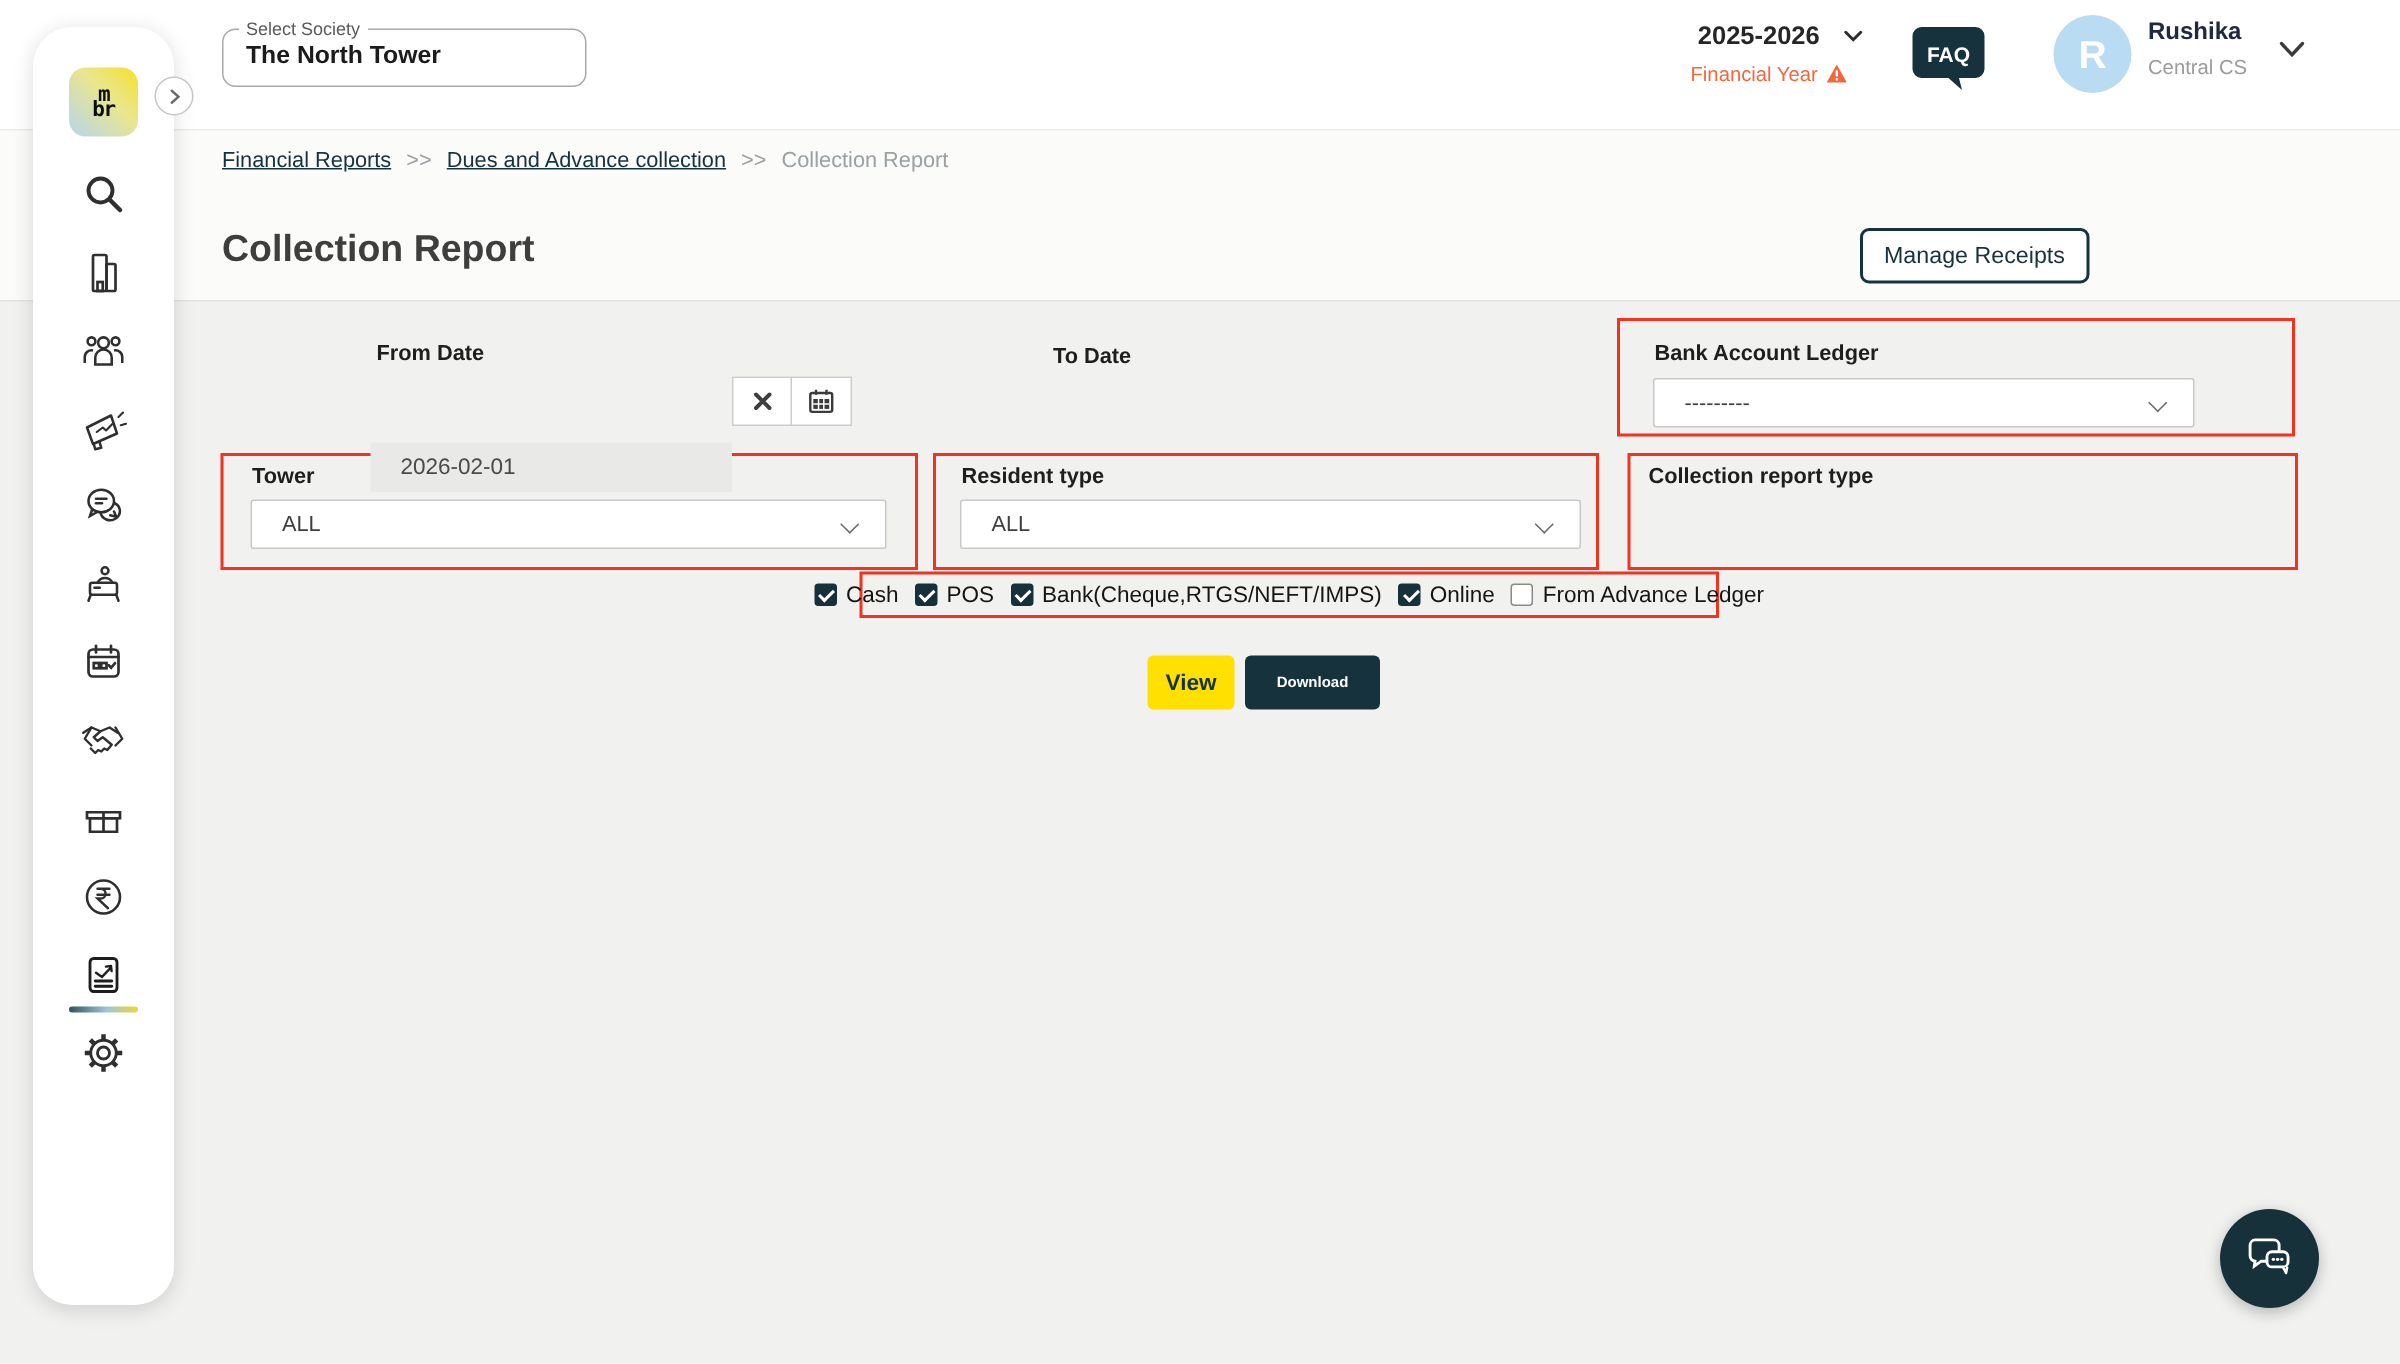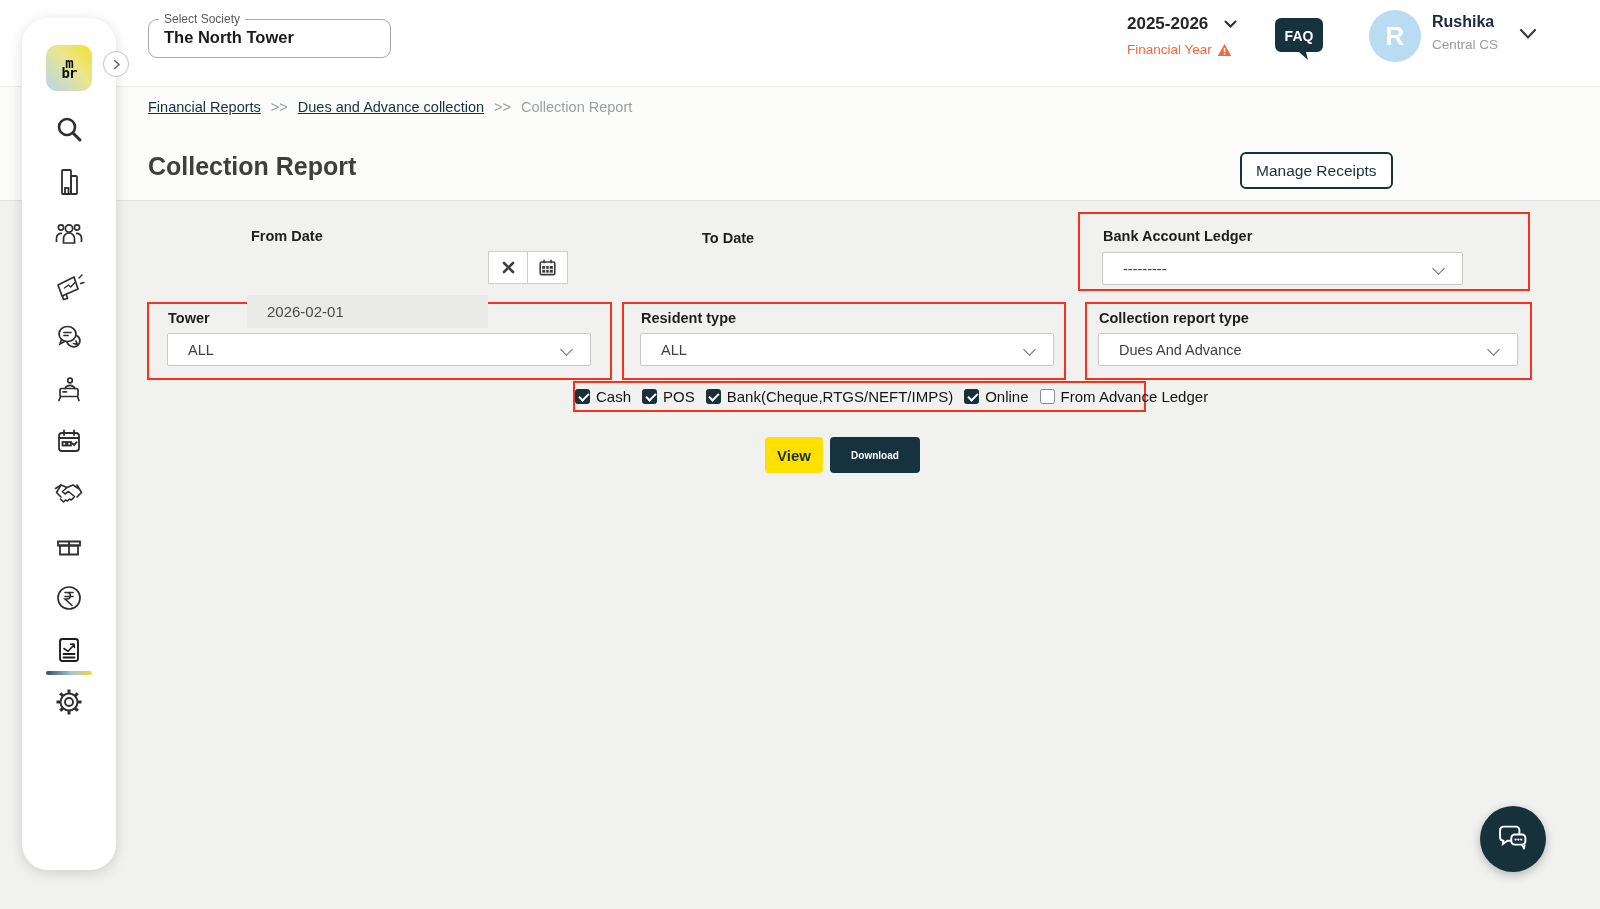--- a/index.html
+++ b/index.html
@@ -13,22 +13,22 @@
   html,body{width:1600px;height:909px;overflow:hidden;}
   body{font-family:"Liberation Sans",sans-serif;background:#fff;}
   .app{position:relative;width:1600px;height:909px;background:#fff;}
 
   
   .header{position:absolute;left:0;top:0;width:1600px;height:86px;background:#fff;z-index:2;}
   .society-fieldset{position:absolute;left:148px;top:12px;width:243px;height:46px;border:1px solid #a8a8a8;border-radius:9px;background:#fff;}
   .society-fieldset legend{margin-left:10px;padding:0 5px;font-size:12px;color:#5a5a5a;}
   .society-value{padding:2px 0 0 15px;font-size:16.5px;font-weight:bold;color:#1b1b1b;}
   .fy-block{position:absolute;left:1127px;top:14px;width:120px;}
-  .fy-value{font-size:17px;font-weight:bold;color:#262626;display:flex;align-items:center;gap:16px;}
-  .fy-label{margin-top:8px;font-size:13.5px;color:var(--alert-orange);display:flex;align-items:center;gap:5px;}
+  .fy-value{font-size:17px;font-weight:bold;color:#262626;display:flex;align-items:center;gap:16px;justify-content:center;}
+  .fy-label{margin-top:8px;font-size:13.5px;color:var(--alert-orange);display:flex;gap:5px;}
   .faq-btn{position:absolute;left:1274px;top:17px;width:50px;height:44px;cursor:pointer;}
   .avatar{position:absolute;left:1369px;top:10px;width:52px;height:52px;border-radius:50%;background:var(--avatar-blue);
           color:#fff;font-size:26px;font-weight:bold;display:flex;align-items:center;justify-content:center;cursor:pointer;}
   .user-block{position:absolute;left:1432px;top:13px;}
   .user-name{font-size:16px;font-weight:bold;color:#20293f;}
   .user-role{margin-top:6px;font-size:13.5px;color:#9b9b9b;}
   .user-caret{position:absolute;left:1519px;top:26px;cursor:pointer;}
 
   
   .content-strip{position:absolute;left:0;top:86px;width:1600px;height:114px;background:#fbfbfa;border-top:1px solid #ececea;}
@@ -63,21 +63,21 @@
   .date-group{position:absolute;display:flex;z-index:4;}
   .date-input{height:33px;background:#e9e9e8;color:#4a4a4a;font-size:15px;display:flex;align-items:center;padding-left:20px;}
   .date-btn{width:40px;height:33px;background:#fff;border:1px solid #cdcdcd;display:flex;align-items:center;justify-content:center;cursor:pointer;}
   .date-btn + .date-btn{border-left:none;}
   .red-box{position:absolute;border:2px solid var(--annotation-red);z-index:3;}
   .select{position:absolute;height:33px;background:#fff;border:1px solid #c9c9c9;border-radius:2px;color:#3f3f3f;font-size:14.5px;
           display:flex;align-items:center;padding-left:20px;cursor:pointer;z-index:4;}
   .select::after{content:"";position:absolute;right:19px;top:11px;width:8px;height:8px;
           border-right:1.6px solid #666;border-bottom:1.6px solid #666;transform:rotate(45deg);}
   .checks-row{position:absolute;left:573px;top:381px;width:573px;height:31px;border:2px solid var(--annotation-red);
-          display:flex;align-items:center;justify-content:space-between;gap:11px;z-index:4;background:transparent;}
+          display:flex;align-items:center;justify-content:center;gap:11px;z-index:4;background:transparent;}
   .check-item{display:flex;align-items:center;gap:6px;font-size:15px;color:#151515;cursor:pointer;white-space:nowrap;}
   .cb{width:15px;height:15px;border:1.5px solid #8a8a8a;border-radius:2.5px;background:#fff;flex:0 0 auto;}
   .cb.checked{background:#17313b;border-color:#17313b;}
   .cb.checked::after{content:"";display:block;width:4px;height:8px;border:solid #fff;border-width:0 2px 2px 0;
           transform:rotate(45deg);margin:1px 0 0 4.5px;}
   .btn-view{position:absolute;left:765px;top:437px;width:58px;height:36px;background:var(--accent-yellow);border:none;border-radius:4px;
           font-family:inherit;font-size:15px;font-weight:bold;color:var(--dark-navy);cursor:pointer;z-index:4;}
   .btn-download{position:absolute;left:830px;top:437px;width:90px;height:36px;background:var(--dark-navy);border:none;border-radius:4px;
           font-family:inherit;font-size:10px;font-weight:bold;color:#fff;cursor:pointer;z-index:4;}
 
@@ -317,23 +317,20 @@
   </div>
 
   <div class="red-box" style="left:622px;top:302px;width:444px;height:78px;"></div>
   <div class="f-label" style="left:641px;top:310px;">Resident type</div>
   <div class="select" style="left:640px;top:333px;width:414px;">
     <span>ALL</span>
   </div>
 
   <div class="red-box" style="left:1085px;top:302px;width:447px;height:78px;"></div>
   <div class="f-label" style="left:1099px;top:310px;">Collection report type</div>
-  <div class="select" style="left:1098px;top:333px;width:420px;">
-    <span>Dues And Advance</span>
-  </div>
 
   <div class="checks-row">
     <label class="check-item">
       <span class="cb checked"></span>
       <span>Cash</span>
     </label>
     <label class="check-item">
       <span class="cb checked"></span>
       <span>POS</span>
     </label>

